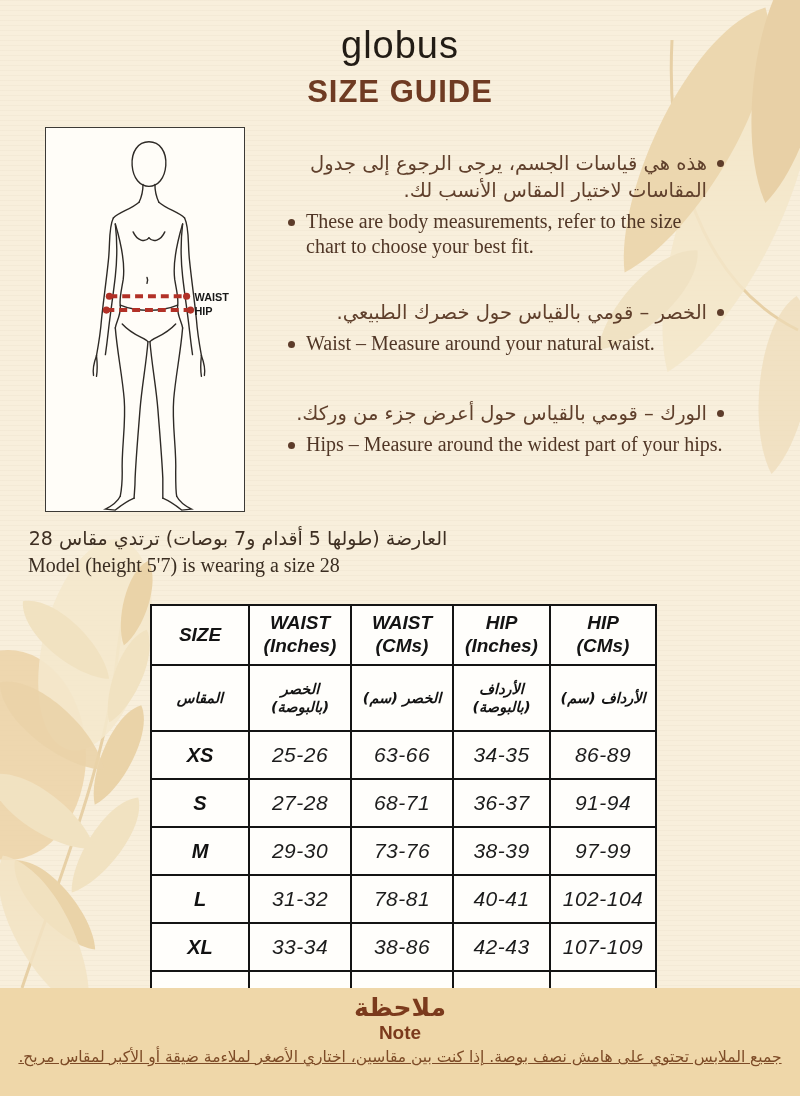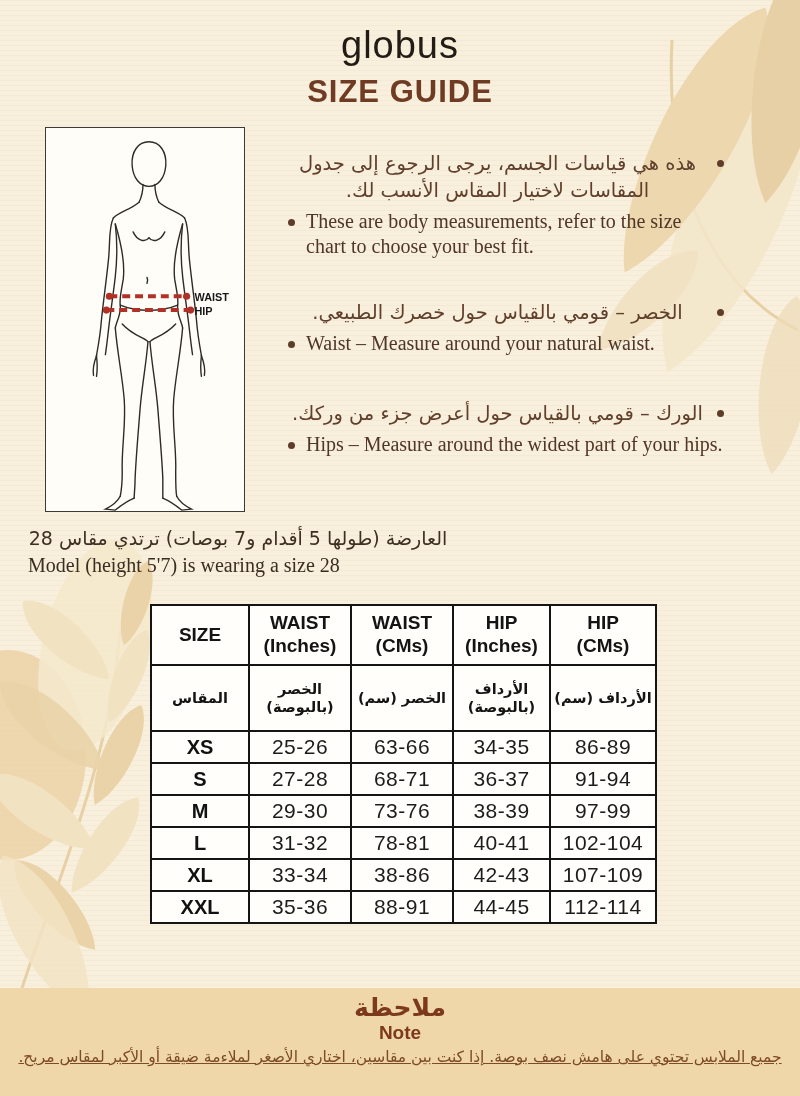--- a/index.html
+++ b/index.html
@@ -31,38 +31,38 @@
 
   
   .bullets{position:absolute;left:288px;top:150px;width:436px;}
   .bullet-group{margin-bottom:44px;}
   .bullet-group.first{margin-bottom:40px;}
   .bullet-line{display:flex;align-items:flex-start;}
   .bullet-line.ar{flex-direction:row-reverse;margin-bottom:5px;}
   .dot{flex:0 0 7px;width:7px;height:7px;border-radius:50%;background:#5d3c2a;margin-top:10px;}
   .bullet-line.ar .dot{margin-left:10px;}
   .bullet-line.en .dot{margin-right:11px;}
-  .ar-text{flex:1;direction:rtl;text-align:center;
+  .ar-text{flex:1;direction:rtl;text-align:right;
     font-family:"DejaVu Sans",sans-serif;font-size:19.5px;line-height:27px;color:#60402c;}
   .en-text{flex:1;font-family:"Liberation Serif",serif;font-size:20px;line-height:25px;color:#503626;}
 
   
   .model-info{position:absolute;left:28px;top:524px;width:420px;}
   .model-ar{direction:rtl;text-align:center;font-family:"DejaVu Sans",sans-serif;
     font-size:19px;line-height:28px;color:#3e2f22;}
   .model-en{font-family:"Liberation Serif",serif;font-size:20px;line-height:26px;color:#3a2d21;}
 
   
   .size-table{position:absolute;left:150px;top:604px;width:505px;
-    border-collapse:collapse;table-layout:fixed;background:#4c1d95;}
+    border-collapse:collapse;table-layout:fixed;background:#4c1d95;font-style:italic;}
   .size-table th,.size-table td{border:2.5px solid #141414;text-align:center;
     vertical-align:middle;padding:0;background:#fffefb;}
   tr.hdr-en{height:60px;}
   tr.hdr-ar{height:66px;}
-  tr.data-row{height:32px;}
+  tr.data-row{height:48px;}
   .hdr-en th{font-size:19px;font-weight:700;color:#141414;line-height:1.2;}
   .hdr-en th span{display:block;}
   .hdr-ar th{font-family:"DejaVu Sans",sans-serif;font-size:14.5px;font-weight:700;
     color:#141414;line-height:1.25;direction:rtl;}
   .hdr-ar th span{display:block;}
   td.size-cell{font-size:20px;font-weight:700;color:#111;}
   td.num-cell{font-size:21px;font-weight:400;color:#1c1c1c;letter-spacing:0.5px;}
 
   
   .note-band{position:absolute;left:0;top:988px;width:800px;height:108px;

